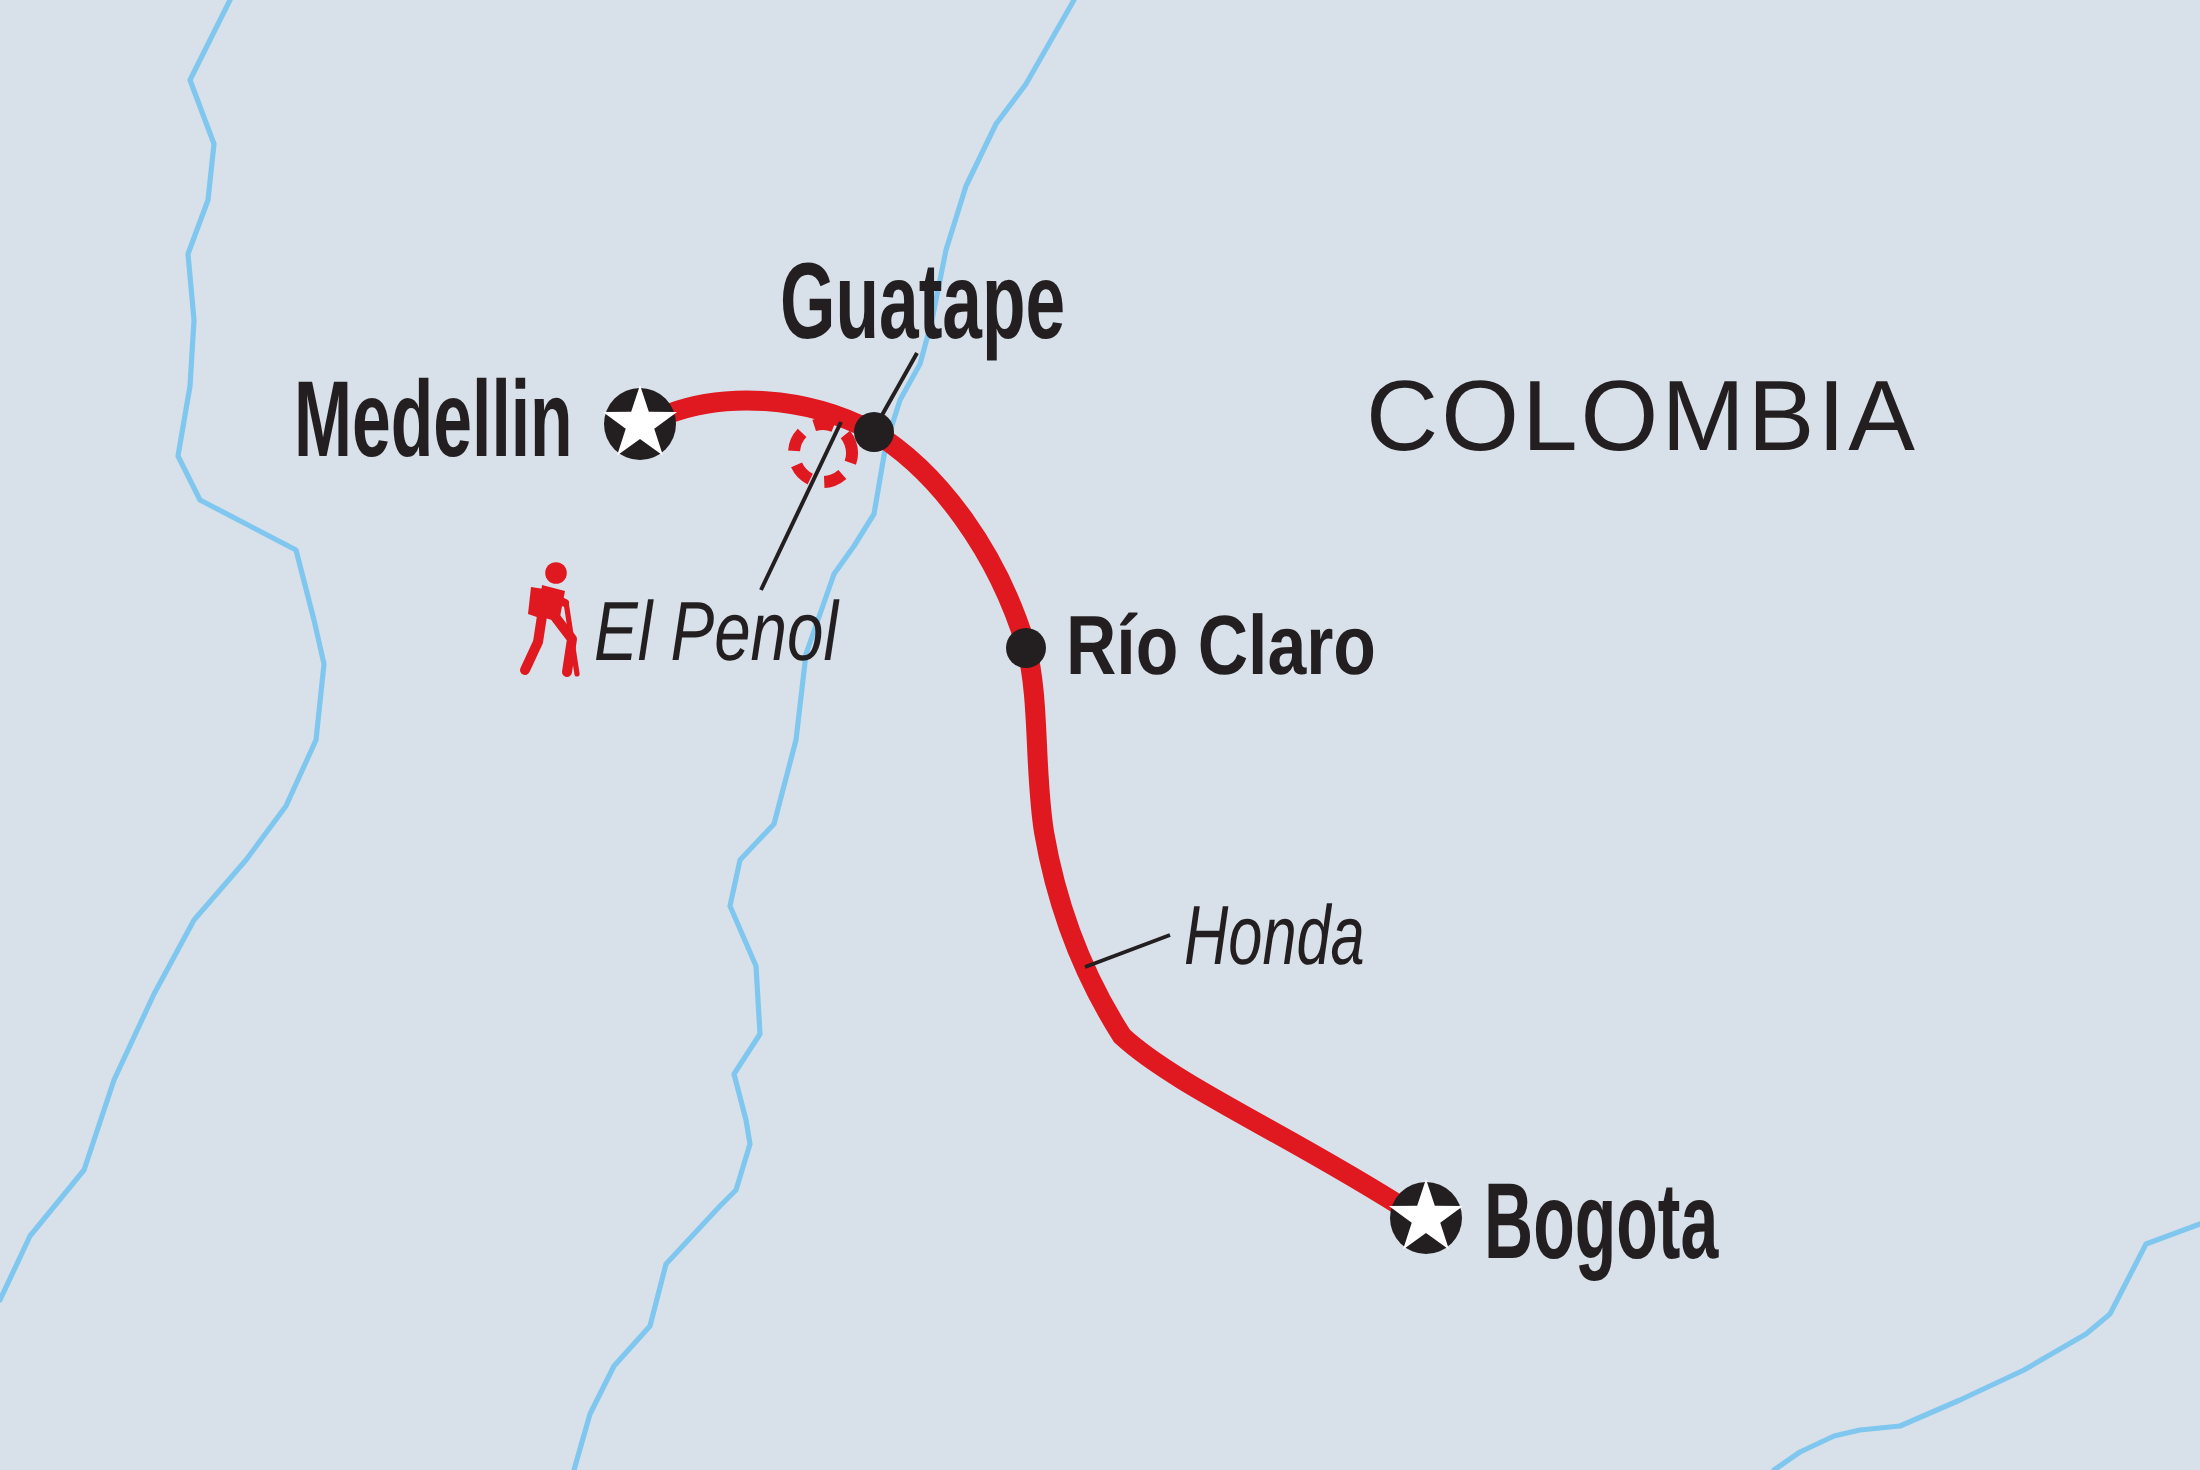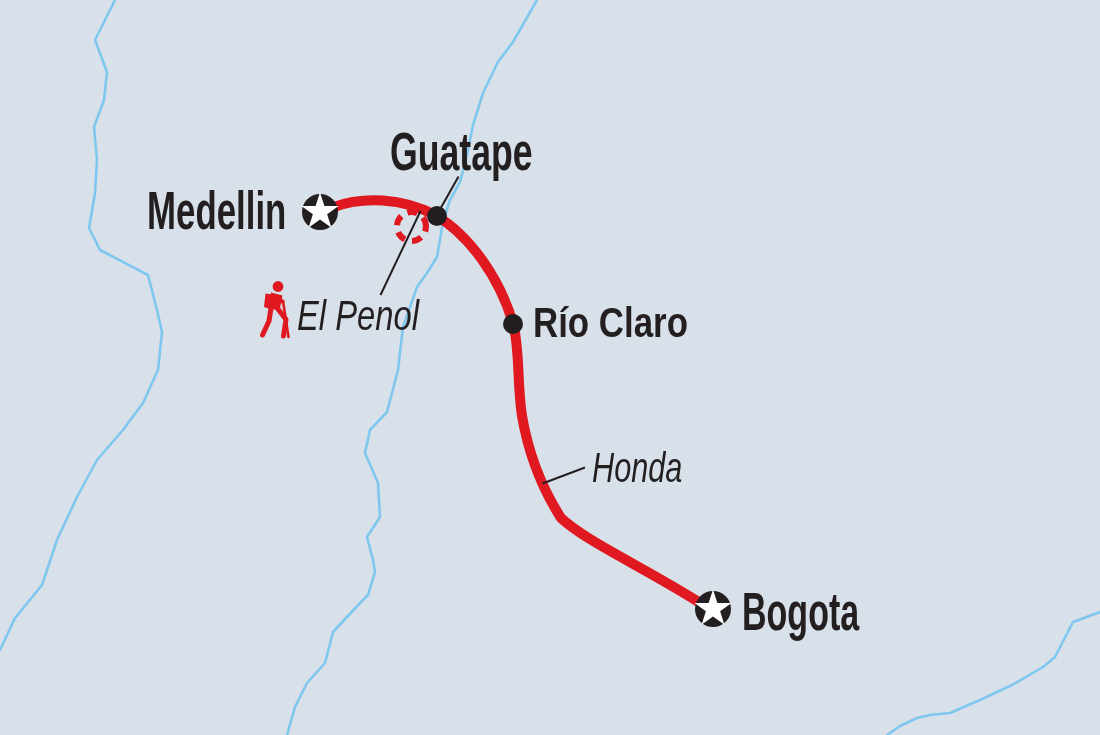--- a/index.html
+++ b/index.html
@@ -76,15 +76,16 @@
       <path class="hiker-stroke" stroke-width="5" d="M10,28 L8,41 L1.5,55"></path>
       <path class="hiker-stroke" stroke-width="4" d="M14,17.5 L21.5,21.5"></path>
       <path class="hiker-stroke" stroke-width="2.6" d="M22,21 L27.5,57"></path>
     </g>
   </svg>
 
   <div class="label city-major" id="lbl-medellin">Medellin</div>
   <div class="label city-major" id="lbl-guatape">Guatape</div>
   <div class="label city-minor" id="lbl-rioclaro">Río Claro</div>
   <div class="label city-major" id="lbl-bogota">Bogota</div>
+  <div class="label country" id="lbl-colombia">COLOMBIA</div>
   <div class="label poi" id="lbl-elpenol">El Penol</div>
   <div class="label poi" id="lbl-honda">Honda</div>
 </div>
 
 </body></html>

